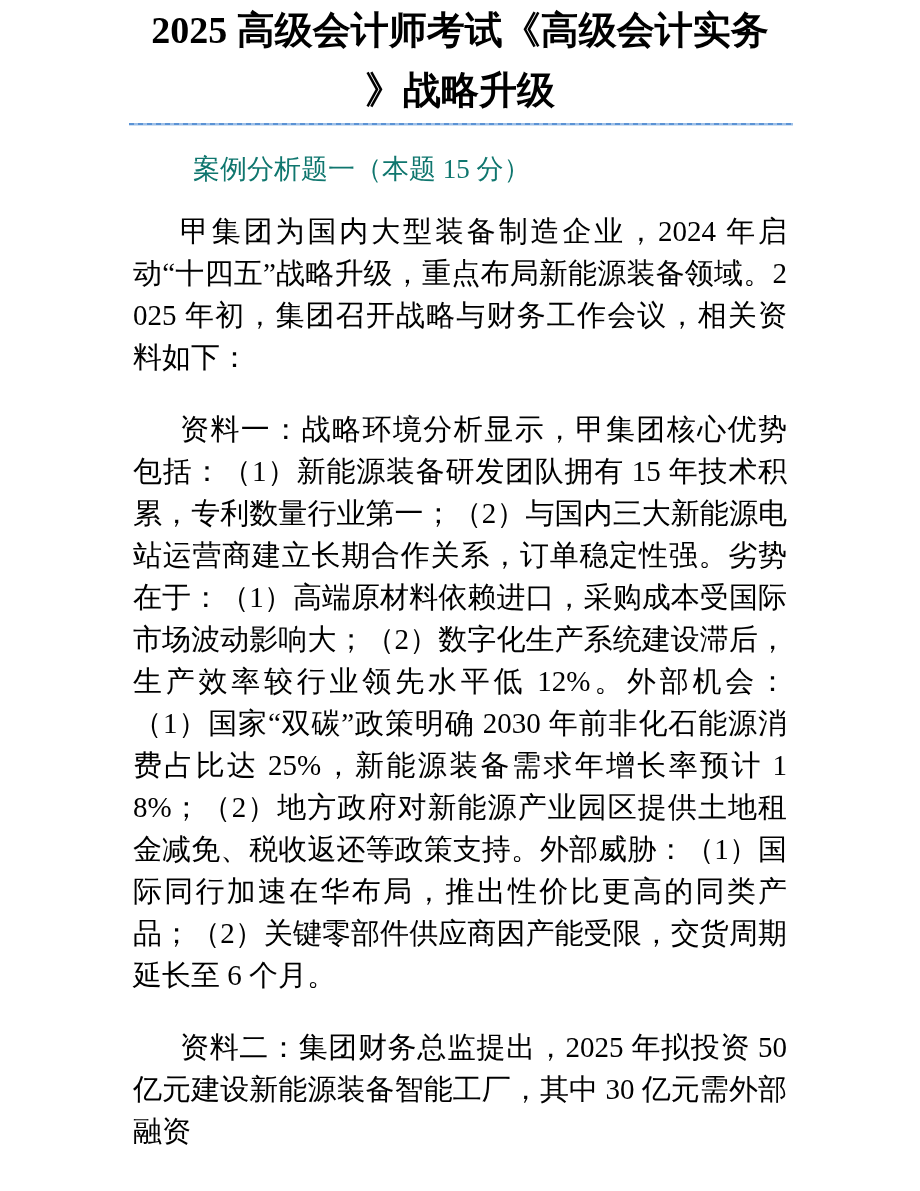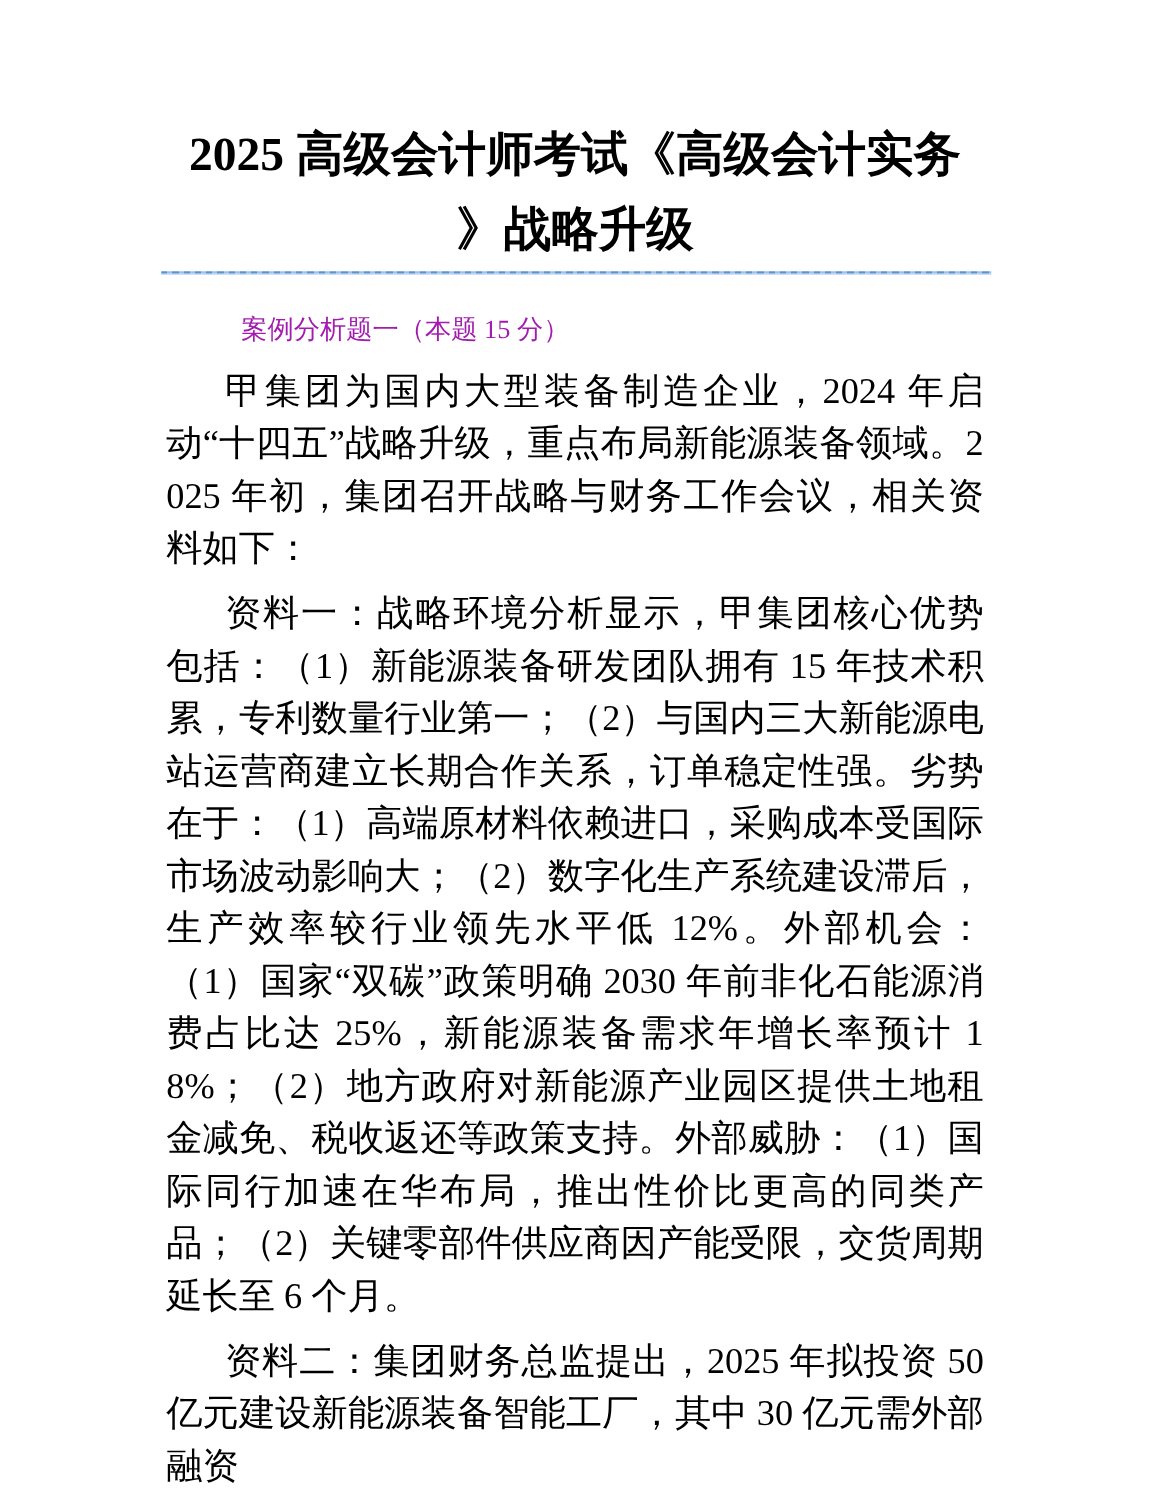--- a/index.html
+++ b/index.html
@@ -9,21 +9,20 @@
     height: 1191px;
     margin: 0 auto;
     font-family: "Liberation Serif", "DejaVu Serif", serif;
     color: #000000;
     overflow: hidden;
   }
   .page {
     width: 920px;
     height: 1191px;
     background: #ffffff;
-    padding-top: 94px;
   }
   .content {
     margin: 0 133px;
     width: 654px;
   }
   .doc-title {
     font-size: 38px;
     font-weight: bold;
     line-height: 60px;
     text-align: center;
@@ -34,42 +33,42 @@
     margin: 3px -6px 0 -4px;
     background: repeating-linear-gradient(
       90deg,
       #5b93d5 0px, #5b93d5 5px,
       #9dbfe8 5px, #9dbfe8 9px
     );
     border-bottom: 1px solid #cfe0f2;
   }
   .section-heading {
     margin-top: 26px;
-    font-size: 21px;
+    font-size: 27px;
     line-height: 34px;
     text-indent: 60px;
     font-weight: normal;
-    color: #a21caf;
+    color: #0f766e;
     white-space: nowrap;
   }
   .body-paragraph {
     font-size: 29px;
     line-height: 42px;
     text-align: justify;
     text-justify: inter-character;
     text-indent: 47px;
     color: #000000;
     word-break: break-all;
     overflow-wrap: anywhere;
   }
   .body-paragraph.first {
-    margin-top: 12px;
+    margin-top: 24px;
   }
   .body-paragraph + .body-paragraph {
-    margin-top: 10px;
+    margin-top: 30px;
   }
 </style>
 </head>
 <body>
 
 <div class="page">
   <div class="content">
 
     <h1 class="doc-title">
       <span>2025 高级会计师考试《高级会计实务</span><br>

